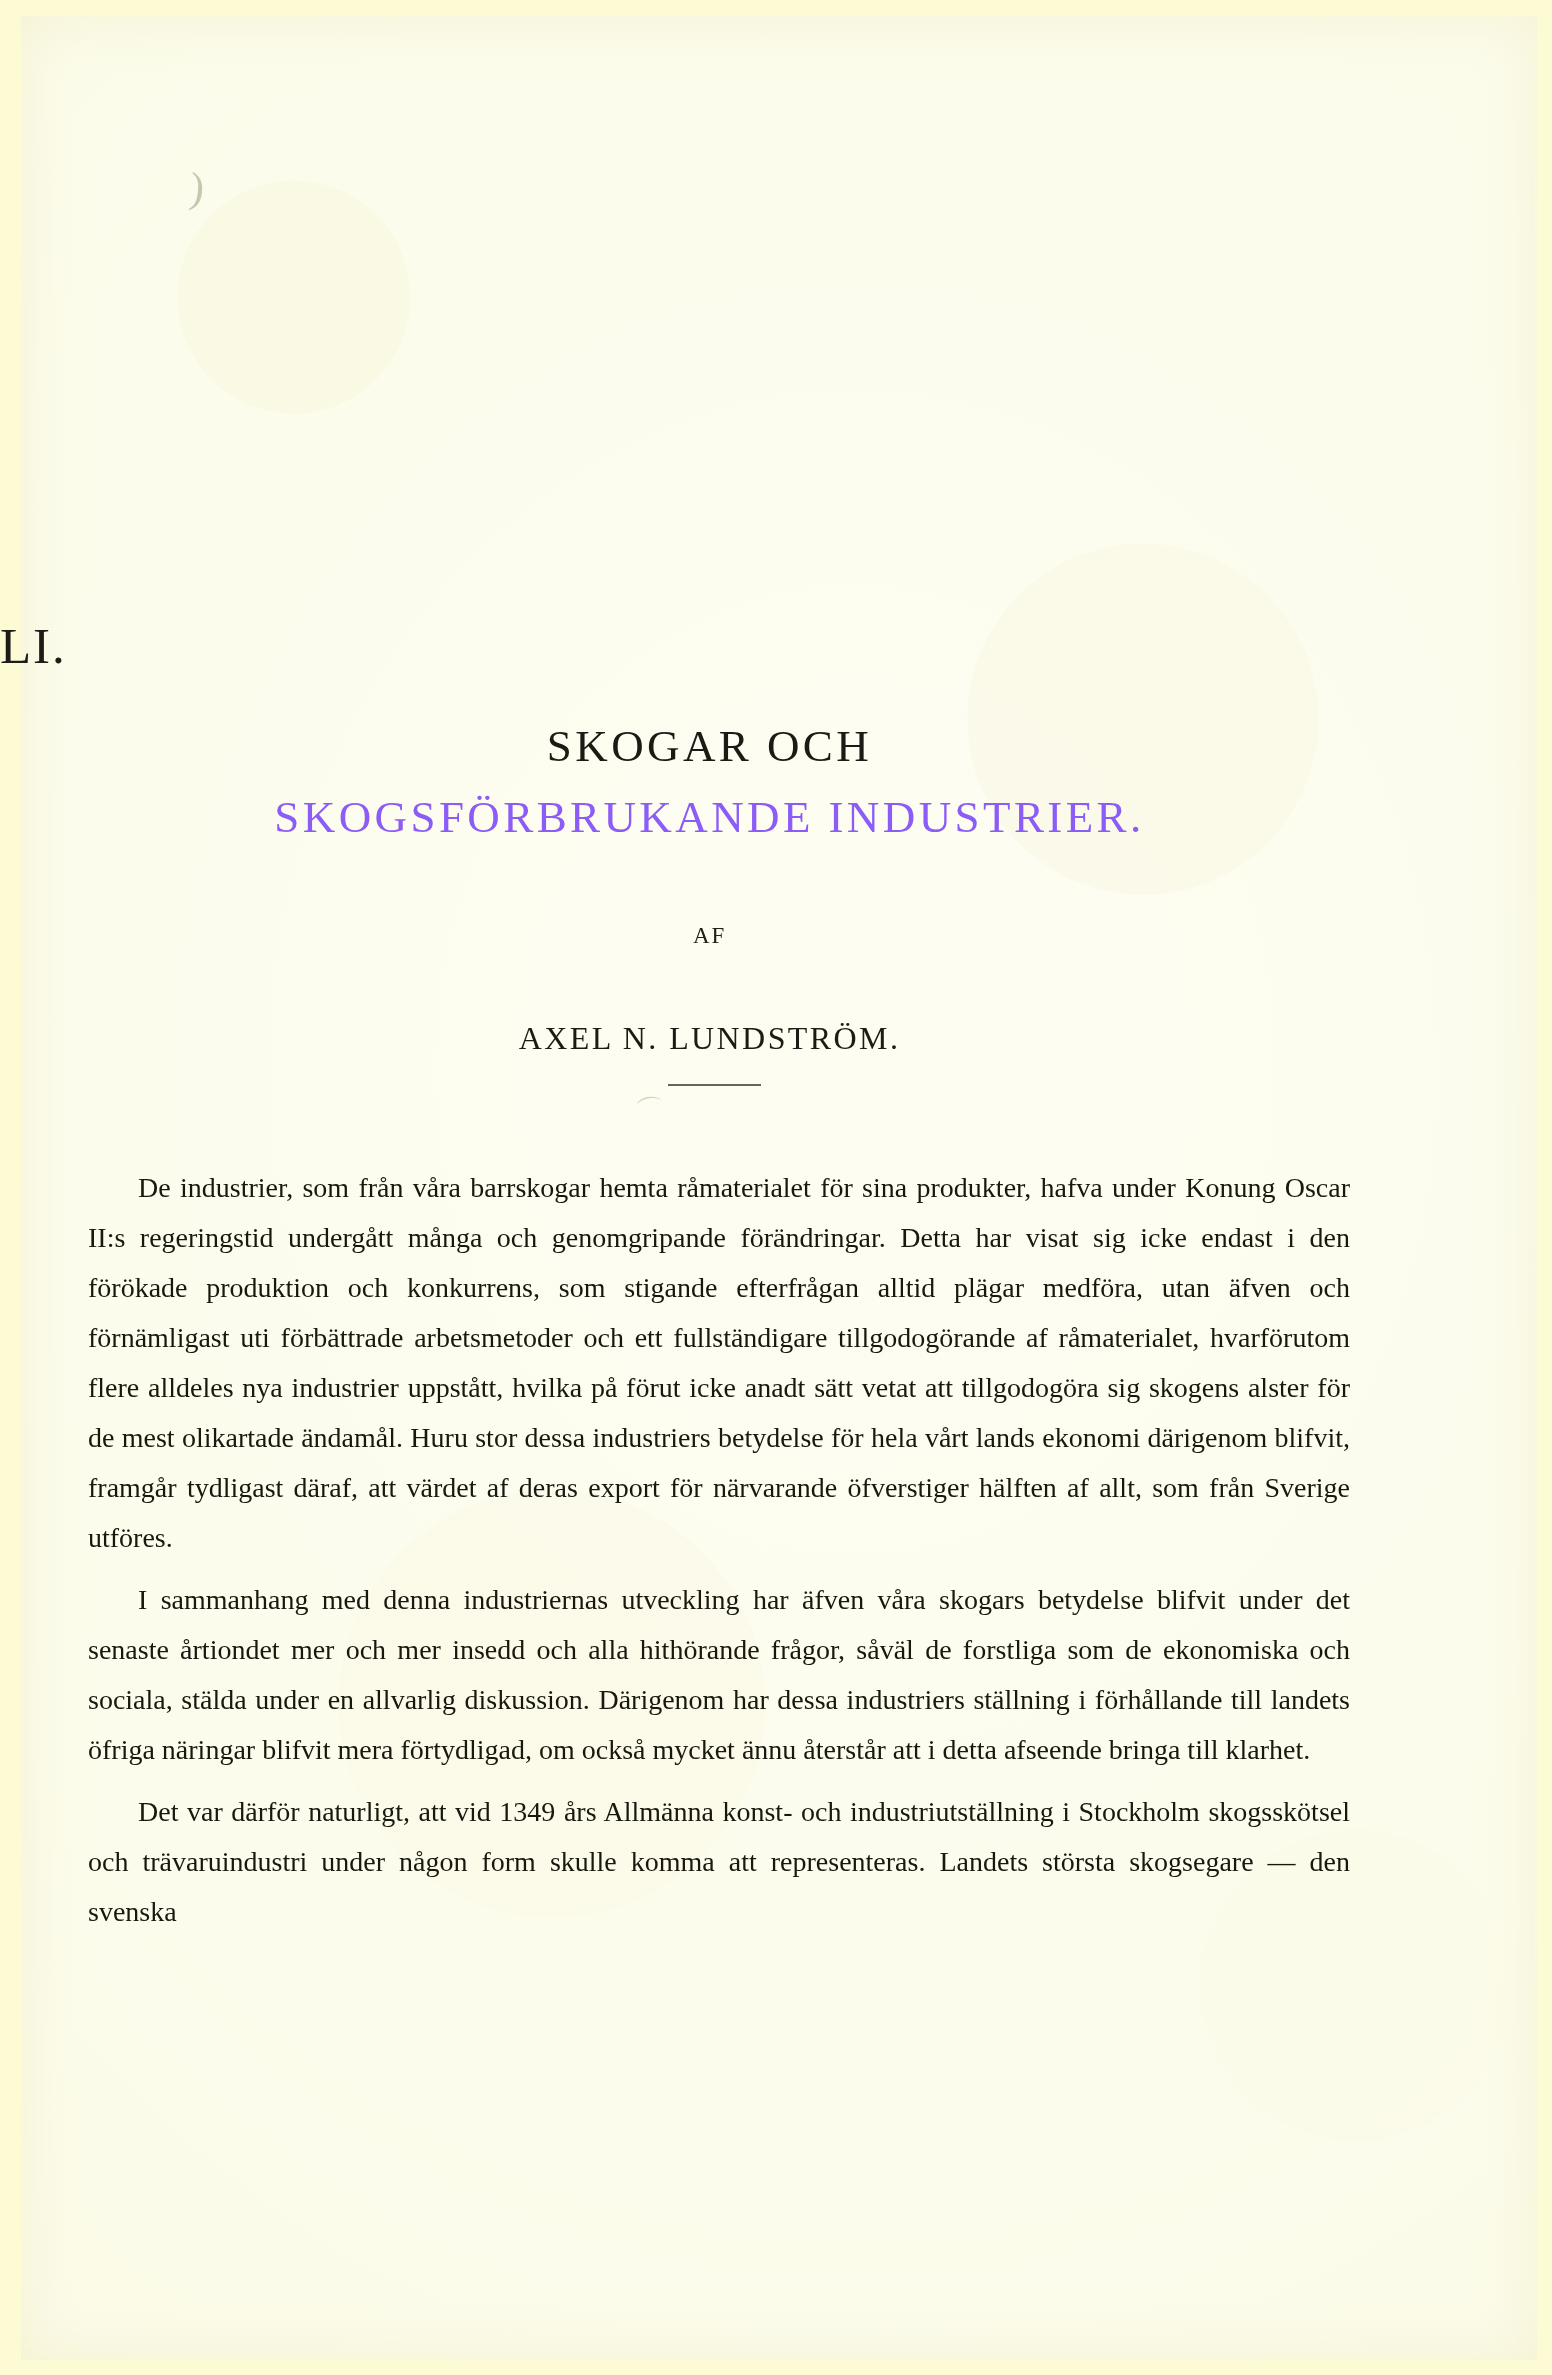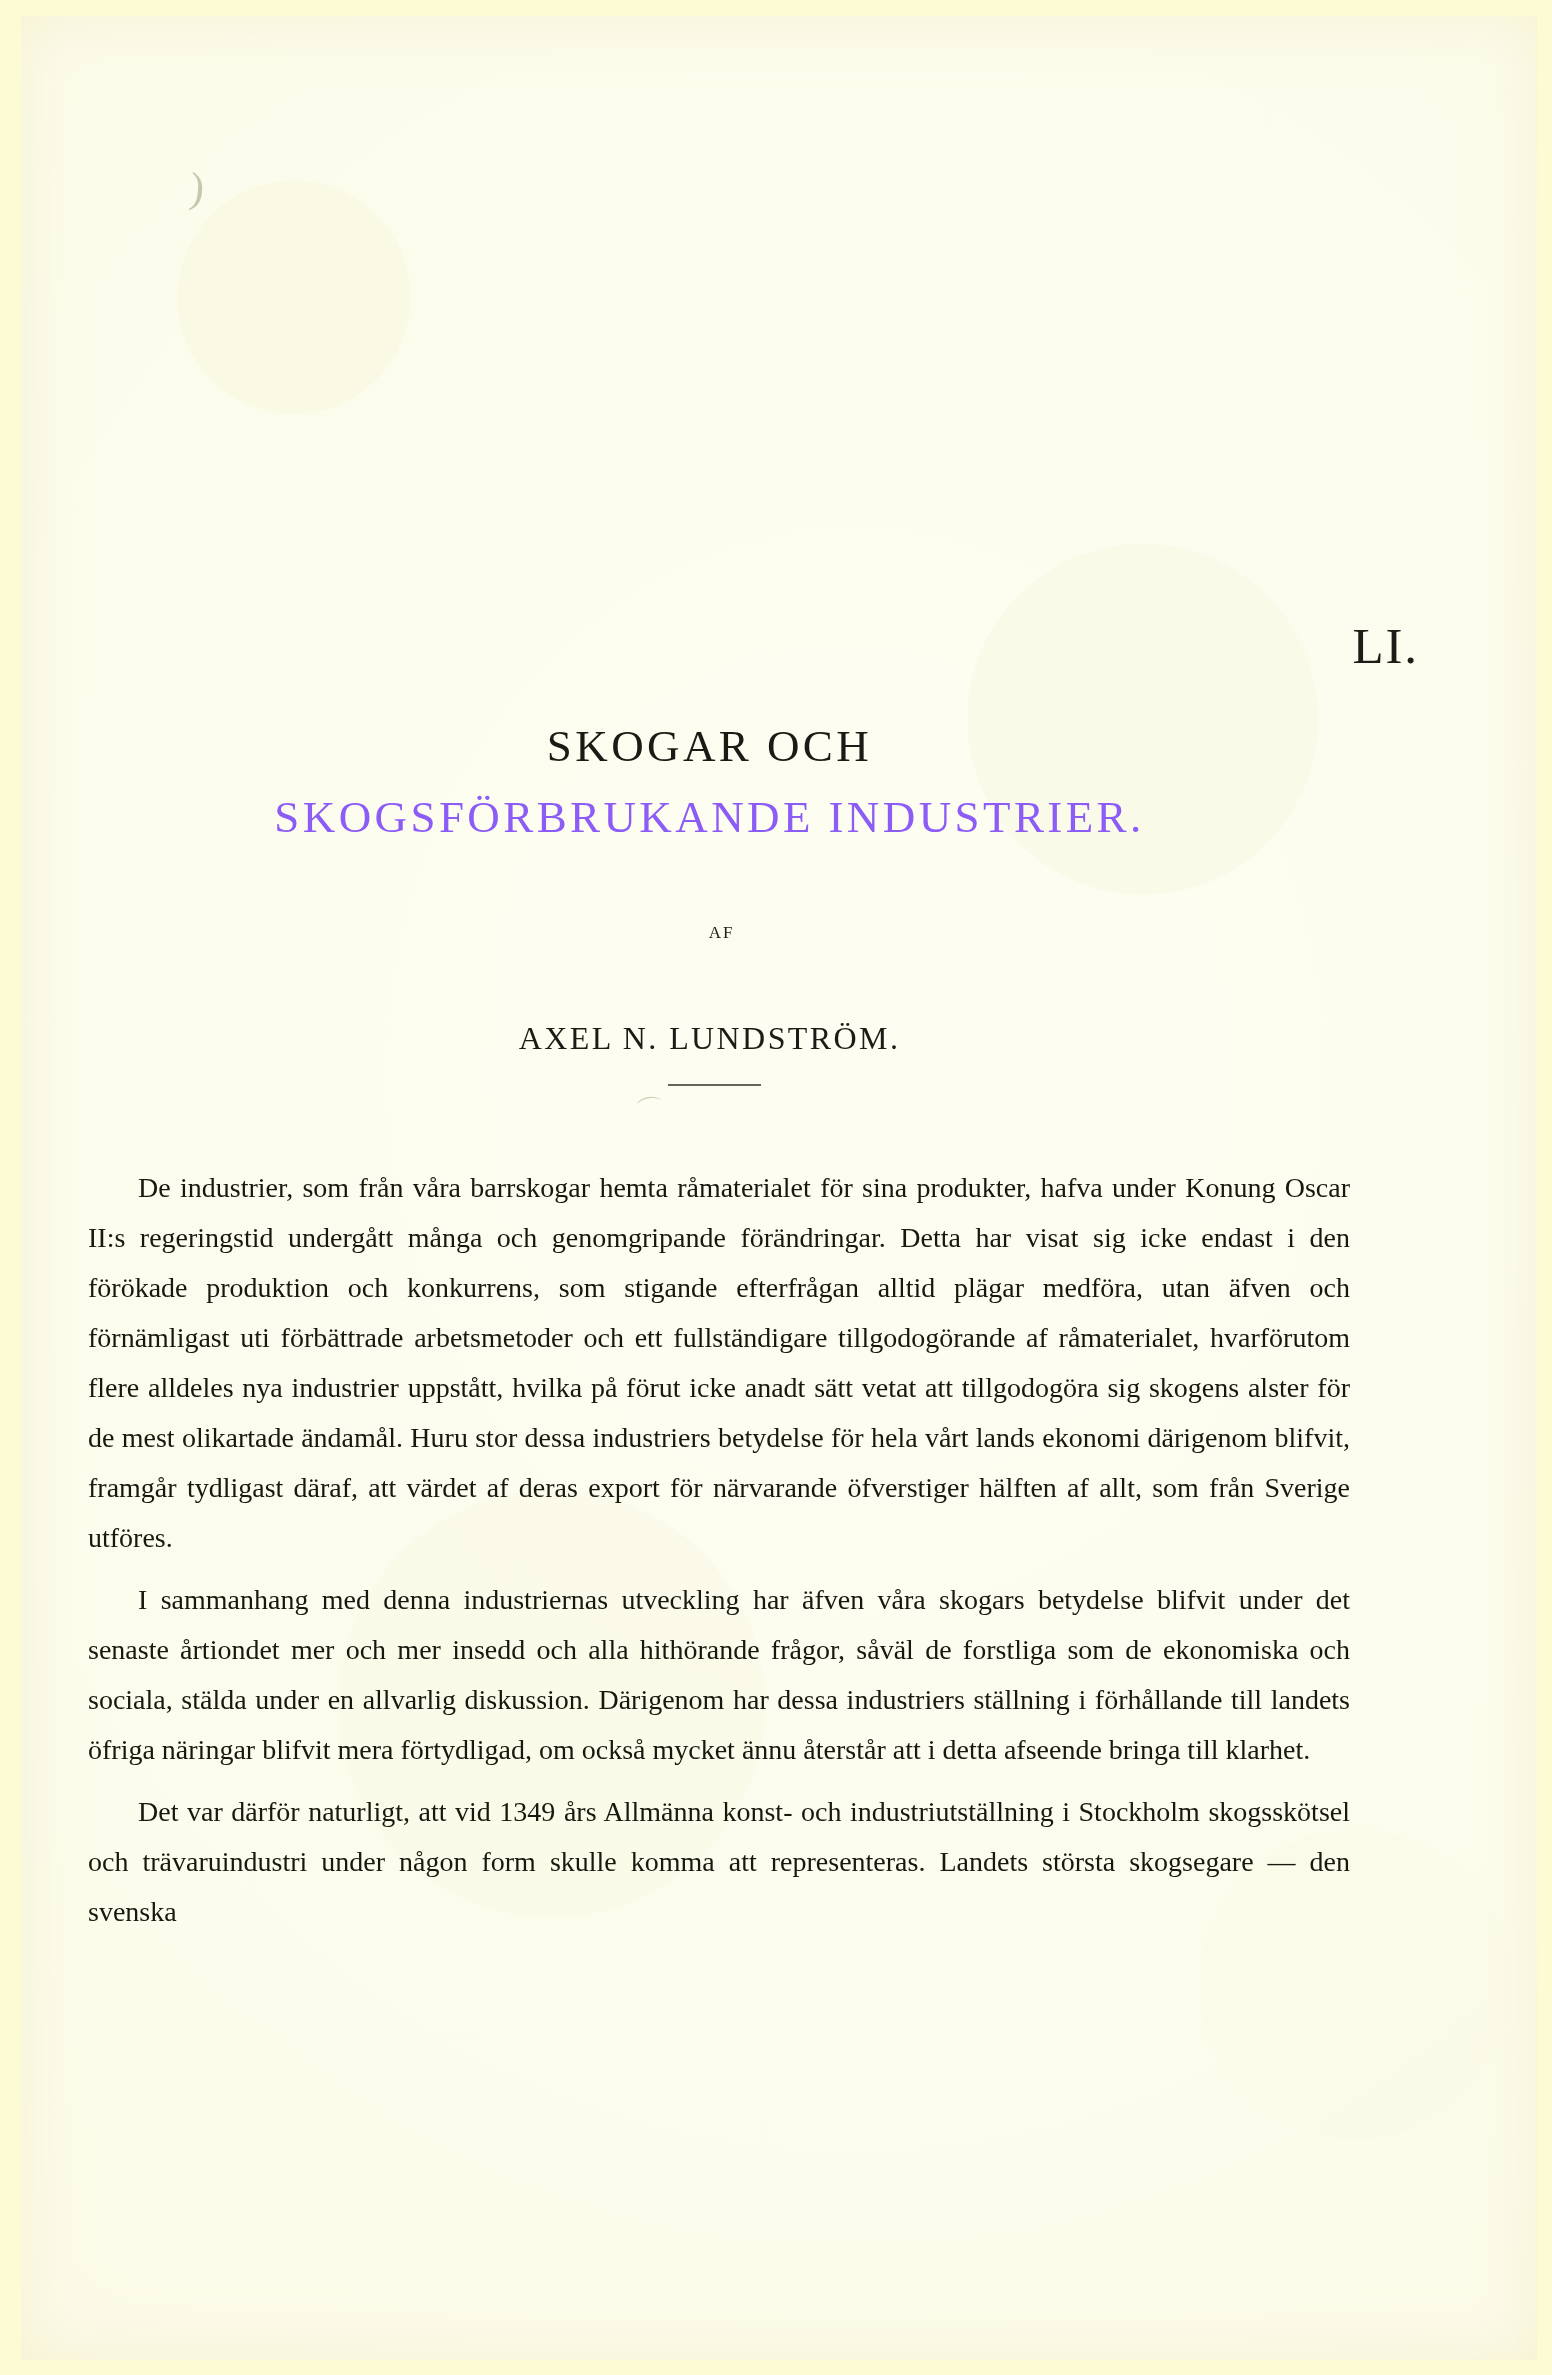--- a/index.html
+++ b/index.html
@@ -47,21 +47,21 @@
     width: 1553px;
     height: 2375px;
   }
 
   
   .chapter-number {
     position: absolute;
     top: 617px;
     left: 0;
     width: 1419px;
-    text-align: right;
+    text-align: left;
     font-size: 51px;
     letter-spacing: 1.9px;
     color: #1d1c17;
   }
 
   
   .title-line-1 {
     position: absolute;
     top: 720px;
     left: 0;
@@ -82,24 +82,23 @@
     color: #8b5cf6;
     white-space: nowrap;
   }
 
   .byline-af {
     position: absolute;
     top: 923px;
     left: 0;
     width: 1419px;
     text-align: center;
-    font-size: 17px;
+    font-size: 23px;
     letter-spacing: 1.9px;
     color: #23211a;
-    padding-left: 12px;
   }
 
   .author-name {
     position: absolute;
     top: 1020px;
     left: 0;
     width: 1419px;
     text-align: center;
     font-size: 32px;
     letter-spacing: 2.4px;

